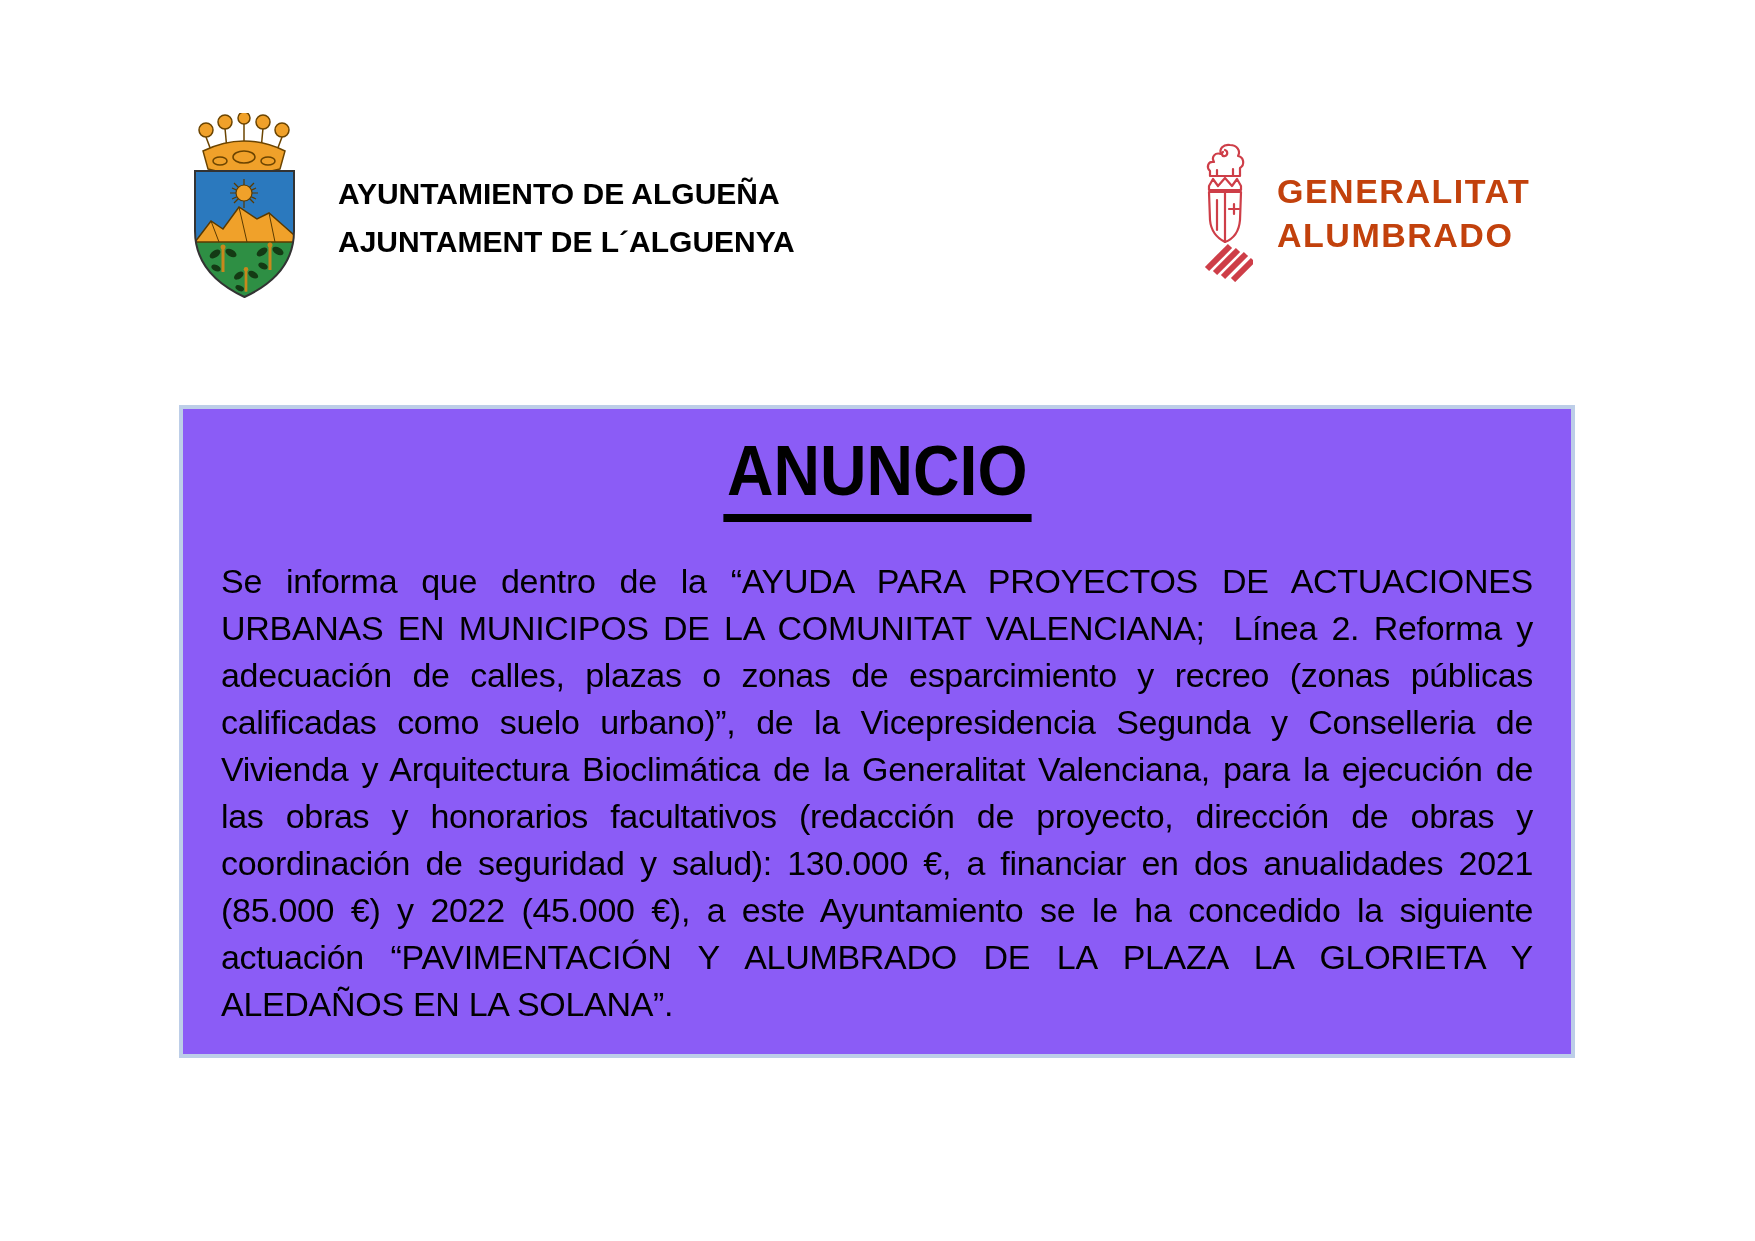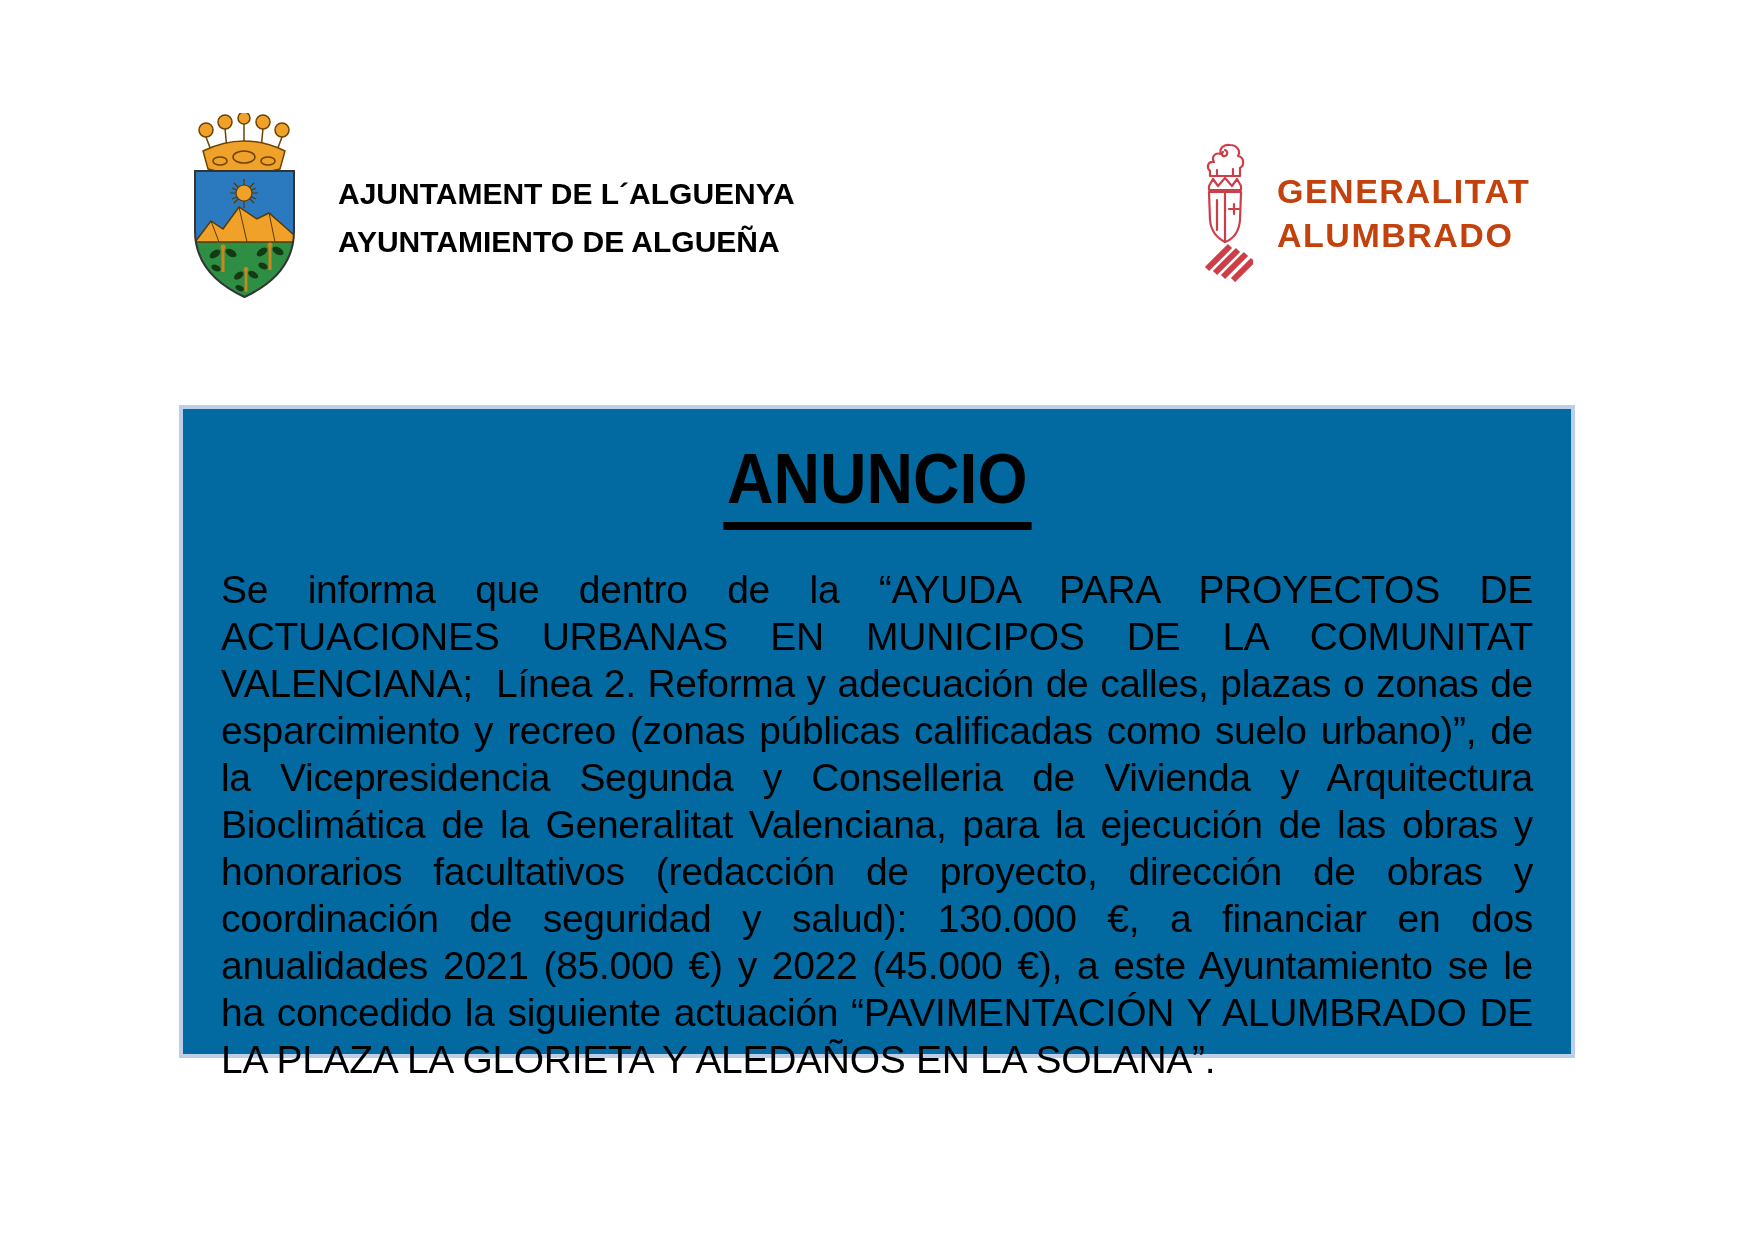--- a/index.html
+++ b/index.html
@@ -59,40 +59,40 @@
 
   
   .announcement-box {
     position: absolute;
     left: 179px;
     top: 405px;
     width: 1396px;
     height: 653px;
     box-sizing: border-box;
     border: 4px solid #bdcee8;
-    background: #0369a1;
-    padding: 8px 38px;
+    background: #8b5cf6;
+    padding: 0 38px;
   }
   .title-row {
     text-align: center;
     margin-top: 26px;
   }
   .announcement-title {
     display: inline-block;
     font-size: 70px;
     font-weight: bold;
     line-height: 1.05;
     letter-spacing: 0px;
     border-bottom: 8px solid #000000;
     padding: 0 4px 5px 4px;
     transform: scaleX(0.92);
   }
   .announcement-body {
     margin: 36px 0 0 0;
-    font-size: 39px;
+    font-size: 34px;
     line-height: 47px;
     letter-spacing: -0.3px;
     text-align: justify;
     color: #000000;
   }
 </style>
 </head>
 <body>
 
 <div class="page">
@@ -161,22 +161,22 @@
             <ellipse cx="8" cy="-7" rx="6" ry="3.5" transform="rotate(30 8 -7)" fill="#143a14"></ellipse>
             <ellipse cx="-7" cy="8" rx="5" ry="3" transform="rotate(25 -7 8)" fill="#143a14"></ellipse>
           </g>
         </g>
       </g>
       <path d="M6,58 H105 V118 Q105,161 55.5,184 Q6,161 6,118 Z" fill="none" stroke="#333333" stroke-width="2"></path>
     </svg>
   </div>
 
   <div class="muni-name">
+    <div>AYUNTAMIENTO DE ALGUEÑA</div>
     <div>AJUNTAMENT DE L´ALGUENYA</div>
-    <div>AYUNTAMIENTO DE ALGUEÑA</div>
   </div>
 
   <div class="gv-emblem">
     <svg width="56" height="140" viewBox="0 0 56 140" xmlns="http://www.w3.org/2000/svg">
       <g fill="none" stroke="#ce3e48" stroke-width="2.2" stroke-linejoin="round" stroke-linecap="round">
 
         <path d="M33,3 C26,2 22,7 24,12 C18,10 14,15 17,20 C11,19 9,25 13,29 L13,34 L43,34 L43,26 C48,23 47,15 41,14 C44,9 40,3 33,3 Z"></path>
         <path d="M28,8 C31,9 31,13 28,14 C25,15 24,11 26,10"></path>
         <path d="M20,34 L20,28 M36,34 L36,27"></path>
 

